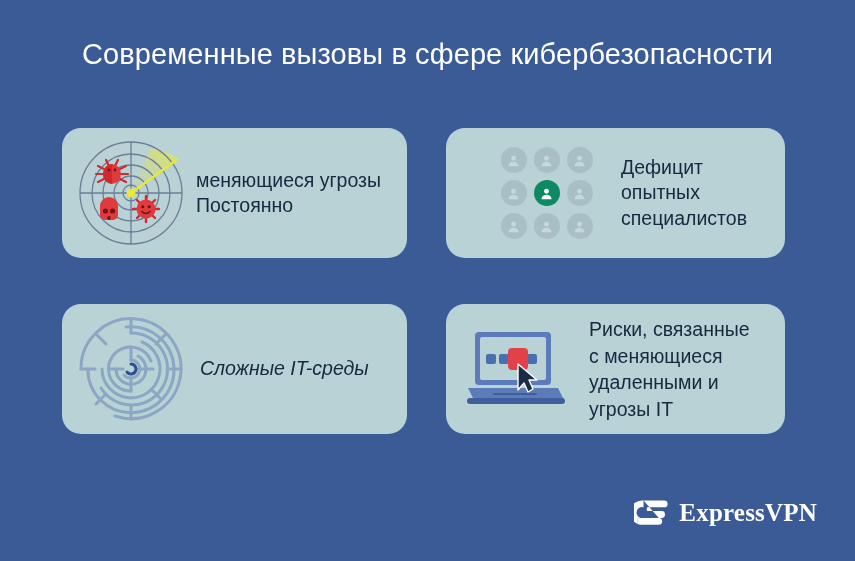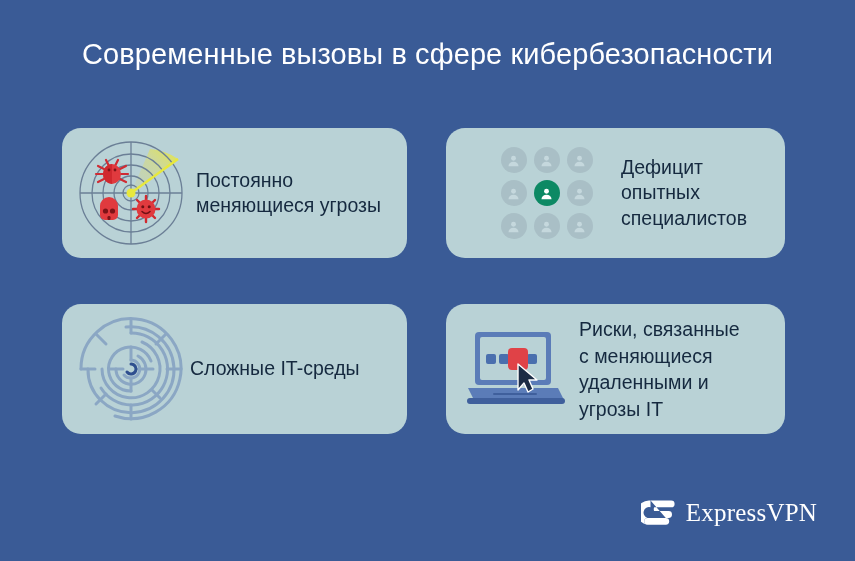--- a/index.html
+++ b/index.html
@@ -51,24 +51,24 @@
   }
   .card-text .ln { display:block; white-space:nowrap; }
 
   #card-1 .card-icon { width:110px; height:108px; margin-left:14px; }
   #card-1 .card-text { margin-left:10px; }
 
   #card-2 .card-icon { width:95px; height:95px; margin-left:22px; }
   #card-2 .card-text { margin-left:27px; }
 
   #card-3 .card-icon { width:110px; height:108px; margin-left:14px; }
-  #card-3 .card-text { margin-left:4px; }
+  #card-3 .card-text { margin-left:14px;font-style:italic; }
 
   #card-4 .card-icon { width:105px; height:90px; margin-left:18px; }
-  #card-4 .card-text { margin-left:10px; }
+  #card-4 .card-text { margin-left:20px; }
   #card-4 .card-text .ln { line-height:26.5px; }
 
   
   .avatar-grid {
     display:grid;
     grid-template-columns:repeat(3, 26px);
     grid-template-rows:repeat(3, 26px);
     gap:7px;
   }
   .avatar {
@@ -88,21 +88,21 @@
     right:38px; bottom:33px;
     display:flex;
     align-items:center;
     gap:11px;
   }
   .logo-mark { width:34px; height:30px; flex:0 0 auto; }
   .logo-text {
     color:#ffffff;
     font-family:"Liberation Serif", serif;
     font-size:25px;
-    font-weight:400;
+    font-weight:700;
     letter-spacing:.2px;
     white-space:nowrap;
   }
 </style>
 </head>
 <body>
 
 <div class="slide">
 
   <div class="title">Современные вызовы в сфере кибербезопасности</div>
@@ -172,22 +172,22 @@
 
         <g transform="translate(24,76)">
           <path d="M0,-9 A9,9 0 0 1 18,-9 L18,0 A5,5 0 0 1 13,5 L5,5 A5,5 0 0 1 0,0 Z" fill="#e03a3e"></path>
           <circle cx="5.5" cy="-4" r="2.6" fill="#7d1317"></circle>
           <circle cx="12.5" cy="-4" r="2.6" fill="#7d1317"></circle>
           <rect x="7.5" y="1" width="3" height="4" rx="1.2" fill="#7d1317"></rect>
         </g>
       </svg>
     </div>
     <div class="card-text">
+      <span class="ln">меняющиеся угрозы</span>
       <span class="ln">Постоянно</span>
-      <span class="ln">меняющиеся угрозы</span>
     </div>
   </div>
 
   <div class="card" id="card-2">
     <div class="card-icon">
       <div class="avatar-grid">
         <div class="avatar">
           <svg viewBox="0 0 16 16">
               <circle class="gl" cx="8" cy="5.2" r="3"></circle>
               <path class="gl" d="M1.8,15 A6.2,5.6 0 0 1 14.2,15 Z"></path>

